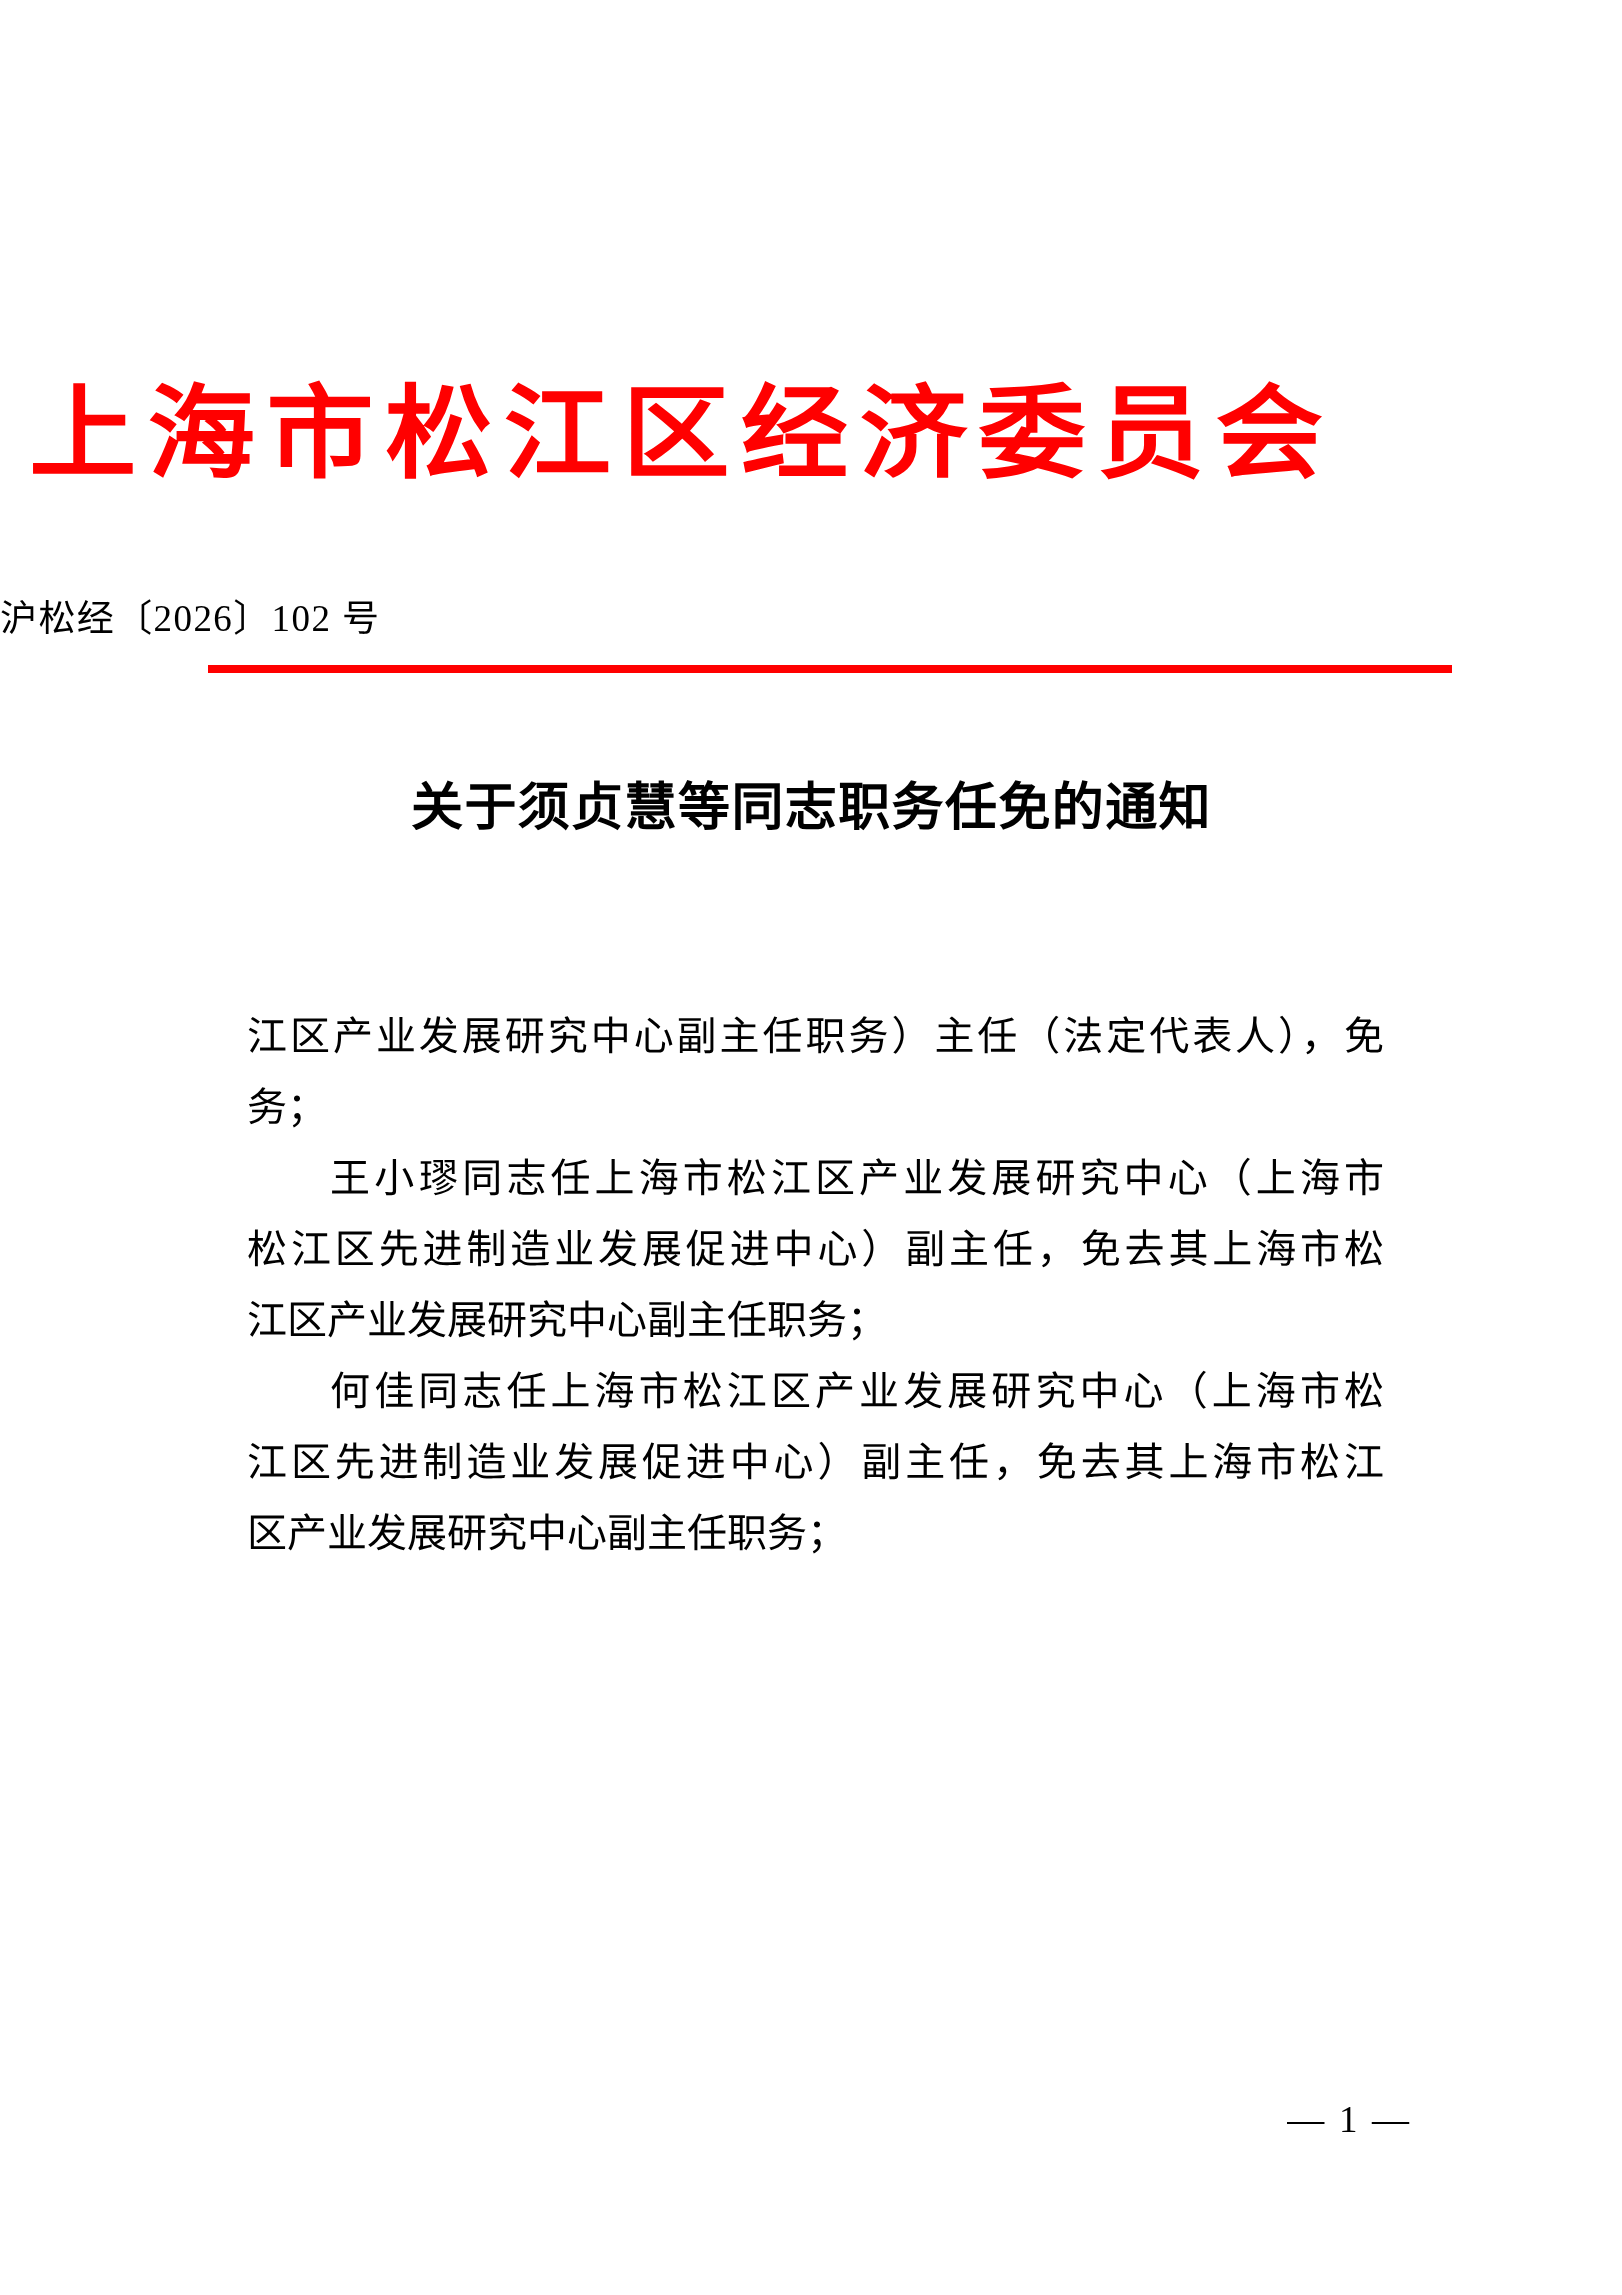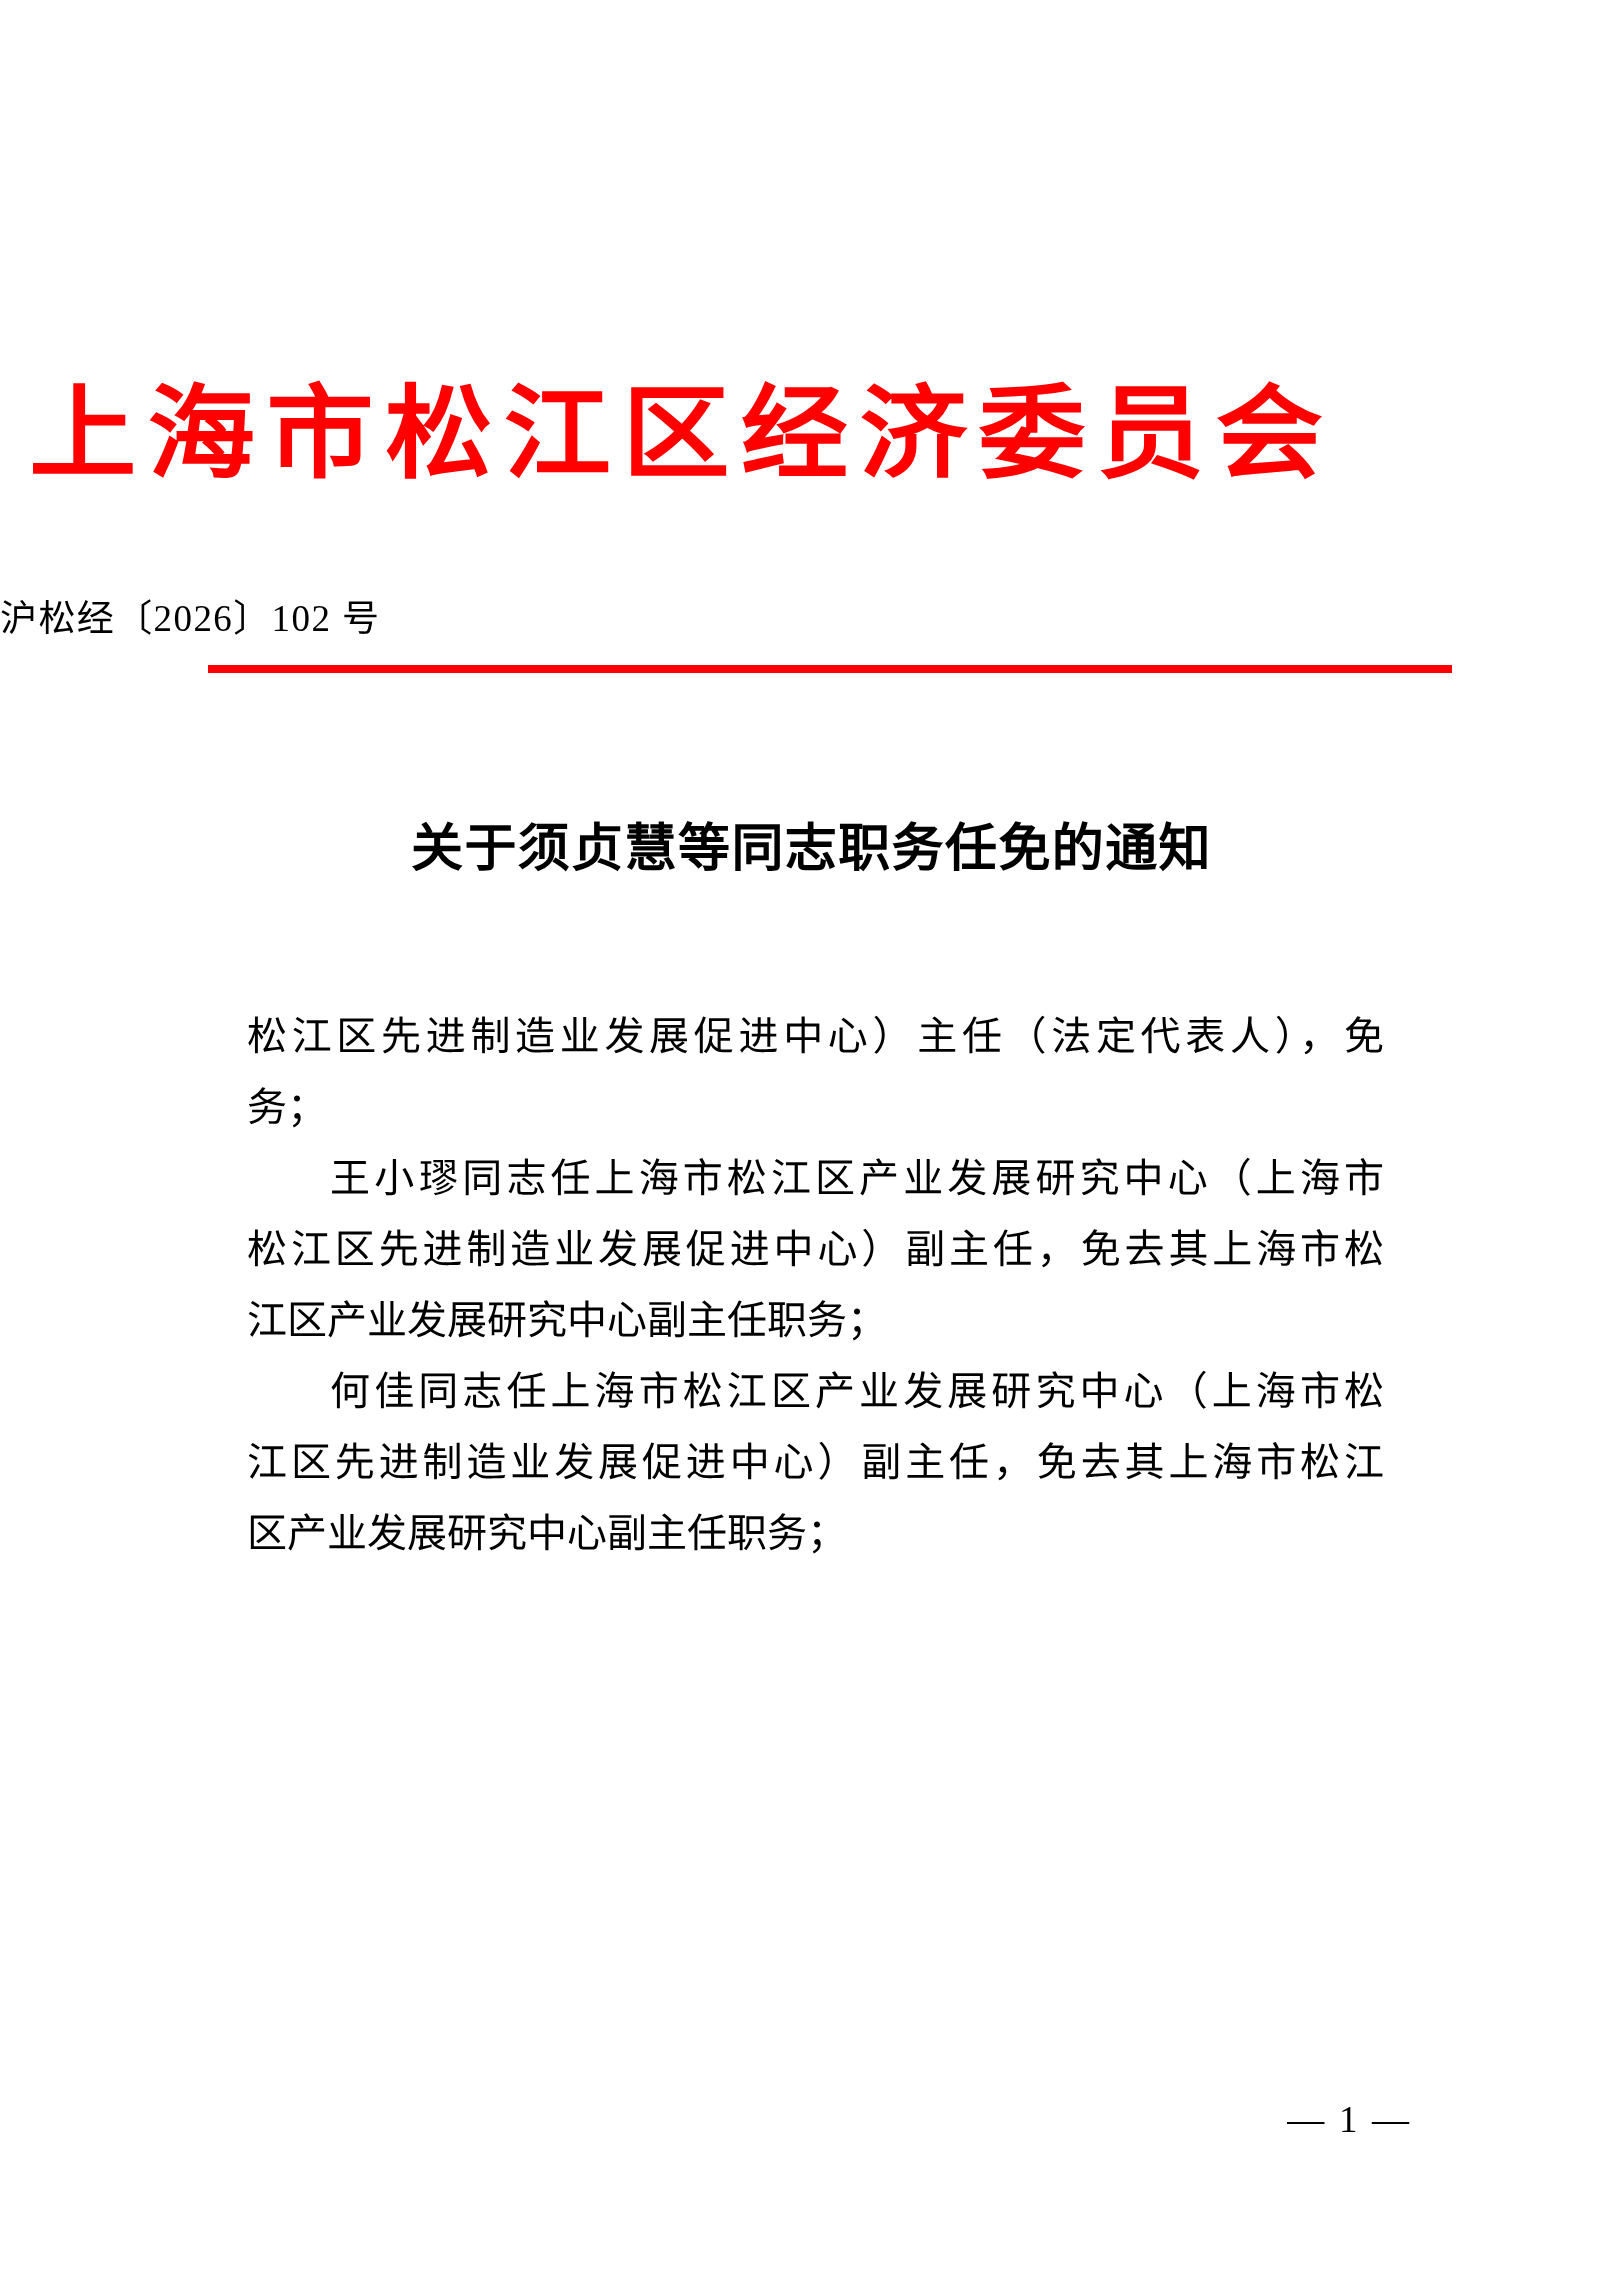--- a/index.html
+++ b/index.html
@@ -64,21 +64,21 @@
     top: 665px;
     width: 1244px;
     height: 7.5px;
     background: #ff0000;
   }
 
   
   .doc-title {
     position: absolute;
     left: 0;
-    top: 815px;
+    top: 774px;
     width: 1623px;
     text-align: center;
     color: #000000;
     font-family: "DejaVu Serif", "Liberation Serif", serif;
     font-size: 52px;
     font-weight: 700;
     line-height: 1.25;
     letter-spacing: 1.4px;
     white-space: nowrap;
   }
@@ -146,21 +146,21 @@
   <div class="doc-number">沪松经〔2026〕102 号</div>
 
   <div class="red-rule"></div>
 
   <div class="doc-title">关于须贞慧等同志职务任免的通知</div>
 
   <div class="body-block">
 
 
 
-    <div class="body-line">松江区先进制造业发展促进中心）主任（法定代表人），免</div>
+    <div class="body-line">江区产业发展研究中心副主任职务）主任（法定代表人），免</div>
     <div class="body-line no-justify">务；</div>
 
     <div class="body-line"><span class="lead-indent"></span><span>王小璆同志任上海市松江区产业发展研究中心（上海市</span></div>
     <div class="body-line">松江区先进制造业发展促进中心）副主任，免去其上海市松</div>
     <div class="body-line no-justify">江区产业发展研究中心副主任职务；</div>
 
     <div class="body-line"><span class="lead-indent"></span><span>何佳同志任上海市松江区产业发展研究中心（上海市松</span></div>
     <div class="body-line">江区先进制造业发展促进中心）副主任，免去其上海市松江</div>
     <div class="body-line no-justify">区产业发展研究中心副主任职务；</div>
 

